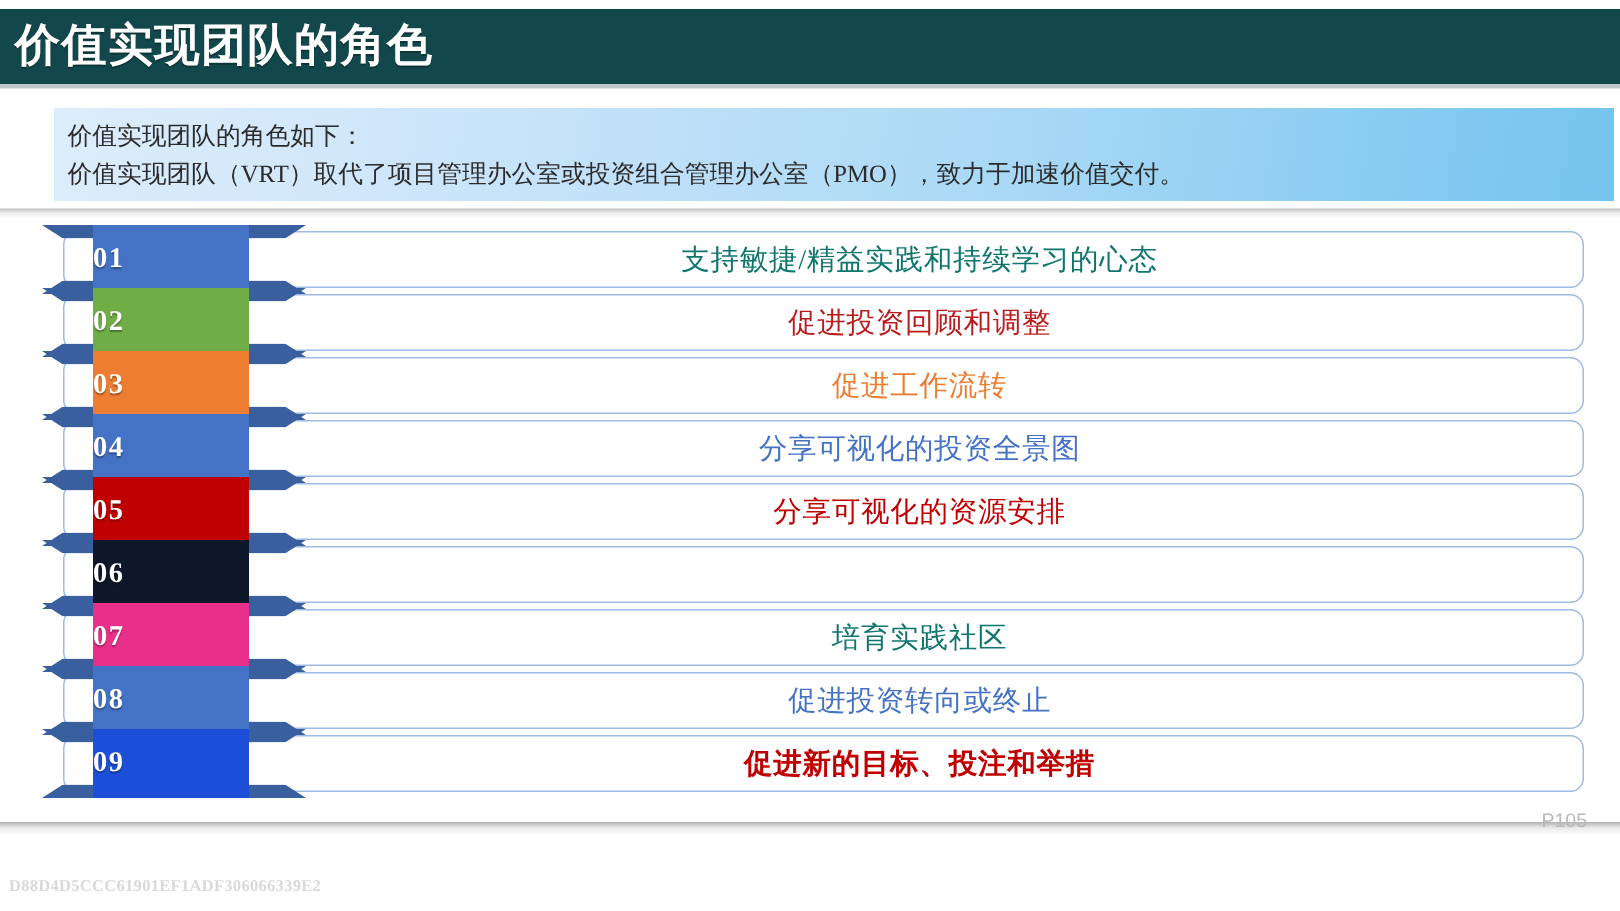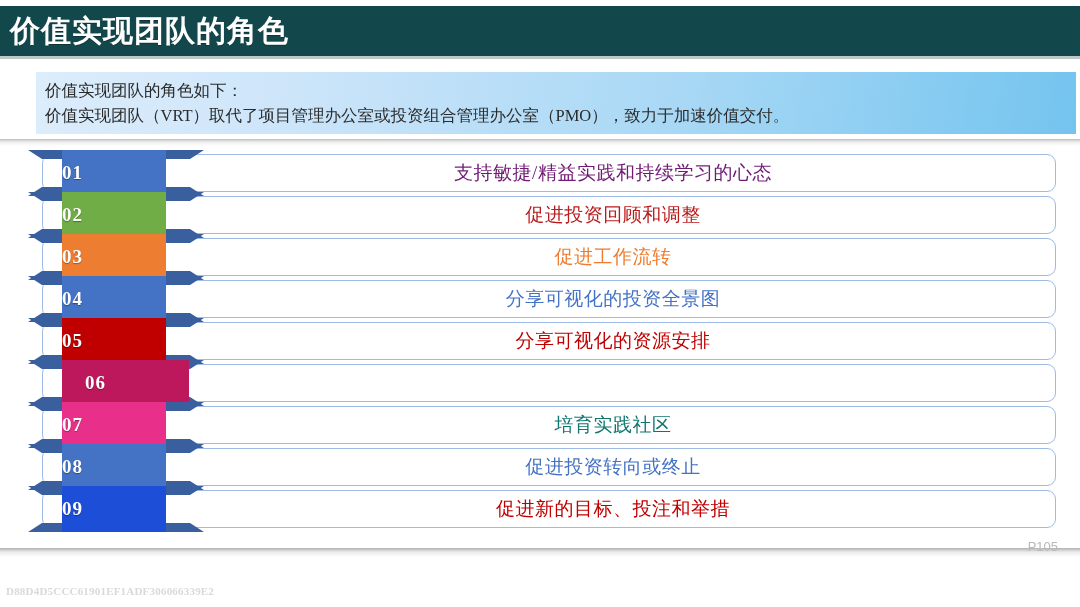--- a/index.html
+++ b/index.html
@@ -143,21 +143,21 @@
 
   <div id="intro-box">
     <div class="intro-line">价值实现团队的角色如下：</div>
     <div class="intro-line">价值实现团队（VRT）取代了项目管理办公室或投资组合管理办公室（PMO），致力于加速价值交付。</div>
   </div>
   <div id="banner-shadow"></div>
 
   <div id="list">
       <div class="row">
         <div class="row-box" style="border-color: rgb(157, 187, 228);"></div>
-        <div class="row-label" style="color: #701a75;">支持敏捷/精益实践和持续学习的心态</div>
+        <div class="row-label" style="color: #0f766e;">支持敏捷/精益实践和持续学习的心态</div>
         <div class="ribbon">
           <div class="tail tl" style="background: rgb(58, 95, 158);"></div>
           <div class="tail bl" style="background: rgb(58, 95, 158);"></div>
           <div class="tail tr" style="background: rgb(58, 95, 158);"></div>
           <div class="tail br" style="background: rgb(58, 95, 158);"></div>
           <div class="ribbon-body" style="background: rgb(68, 114, 196);">
             <span class="ribbon-num">01</span>
           </div>
         </div>
       </div>
@@ -213,21 +213,21 @@
           </div>
         </div>
       </div>
       <div class="row">
         <div class="row-box" style="border-color: rgb(157, 187, 228);"></div>
         <div class="ribbon">
           <div class="tail tl" style="background: rgb(58, 95, 158);"></div>
           <div class="tail bl" style="background: rgb(58, 95, 158);"></div>
           <div class="tail tr" style="background: rgb(58, 95, 158);"></div>
           <div class="tail br" style="background: rgb(58, 95, 158);"></div>
-          <div class="ribbon-body" style="background: #be185d; padding-left: 23px;">
+          <div class="ribbon-body" style="background: #0f172a;">
             <span class="ribbon-num">06</span>
           </div>
         </div>
       </div>
       <div class="row">
         <div class="row-box" style="border-color: rgb(157, 187, 228);"></div>
         <div class="row-label" style="color: #0f766e;">培育实践社区</div>
         <div class="ribbon">
           <div class="tail tl" style="background: rgb(58, 95, 158);"></div>
           <div class="tail bl" style="background: rgb(58, 95, 158);"></div>
@@ -246,21 +246,21 @@
           <div class="tail bl" style="background: rgb(58, 95, 158);"></div>
           <div class="tail tr" style="background: rgb(58, 95, 158);"></div>
           <div class="tail br" style="background: rgb(58, 95, 158);"></div>
           <div class="ribbon-body" style="background: rgb(68, 114, 196);">
             <span class="ribbon-num">08</span>
           </div>
         </div>
       </div>
       <div class="row">
         <div class="row-box" style="border-color: rgb(157, 187, 228);"></div>
-        <div class="row-label" style="color: rgb(192, 0, 0);">促进新的目标、投注和举措</div>
+        <div class="row-label" style="color: rgb(192, 0, 0); font-weight: bold;">促进新的目标、投注和举措</div>
         <div class="ribbon">
           <div class="tail tl" style="background: rgb(58, 95, 158);"></div>
           <div class="tail bl" style="background: rgb(58, 95, 158);"></div>
           <div class="tail tr" style="background: rgb(58, 95, 158);"></div>
           <div class="tail br" style="background: rgb(58, 95, 158);"></div>
           <div class="ribbon-body" style="background: #1d4ed8;">
             <span class="ribbon-num">09</span>
           </div>
         </div>
       </div>

